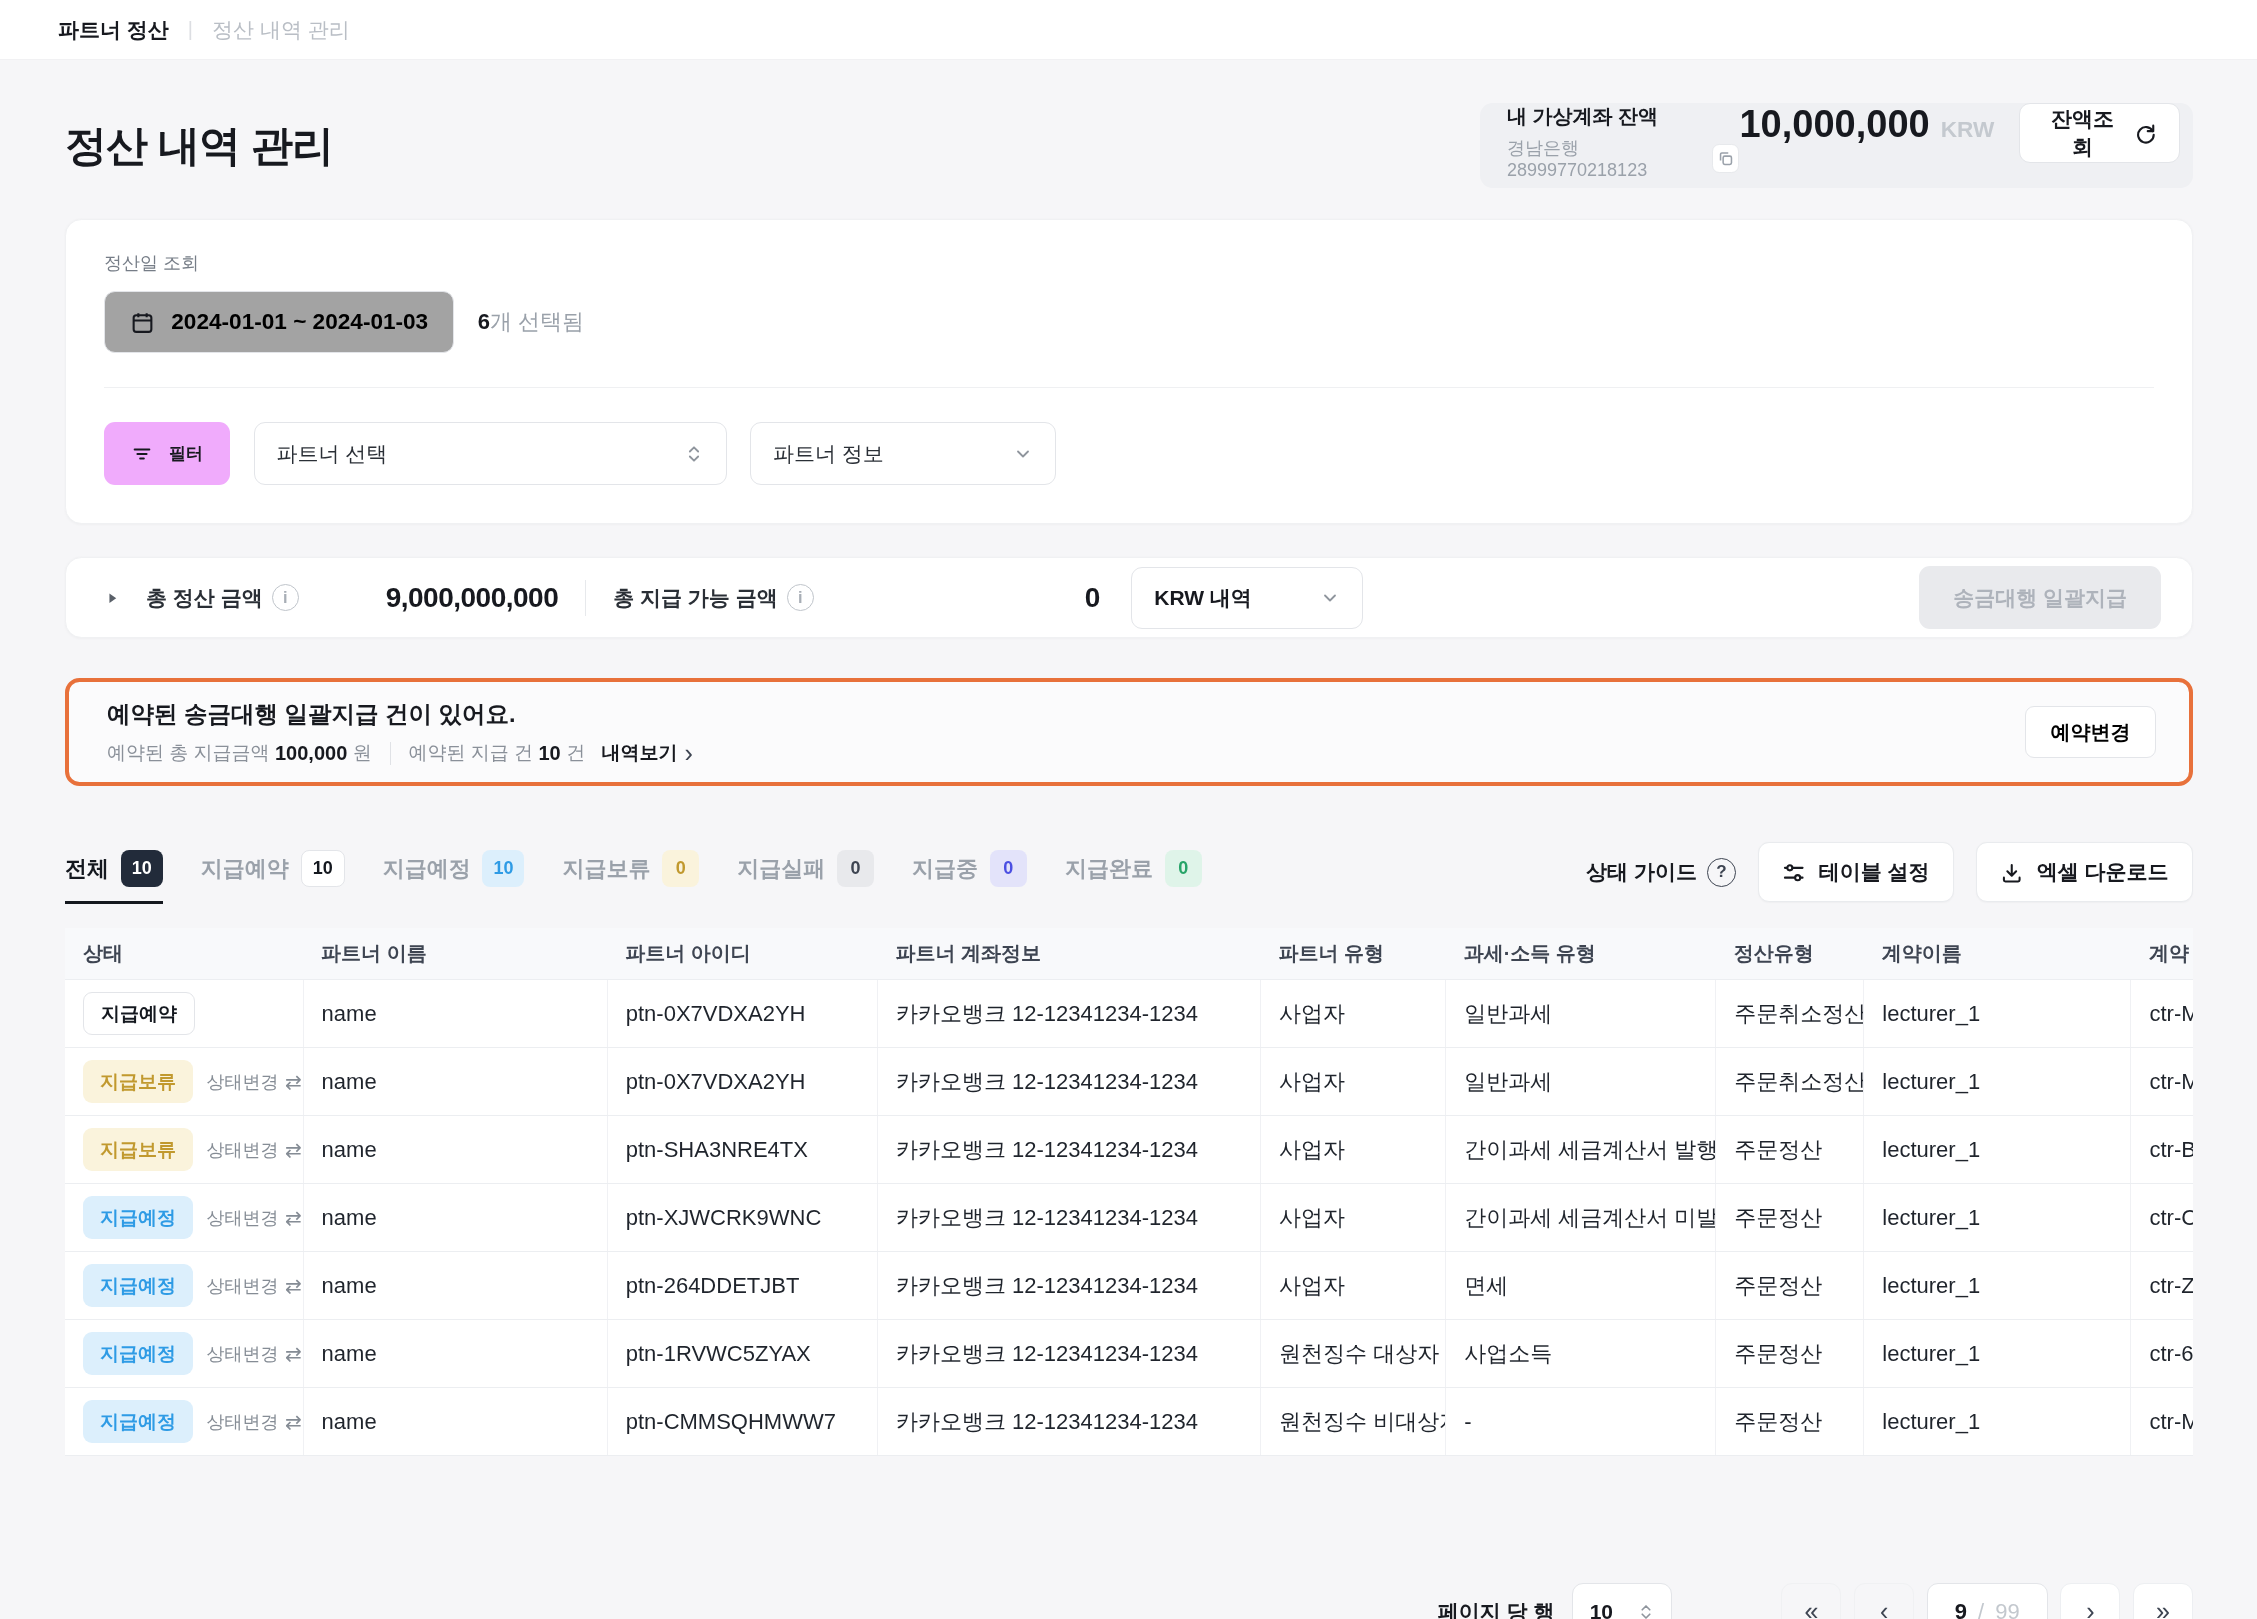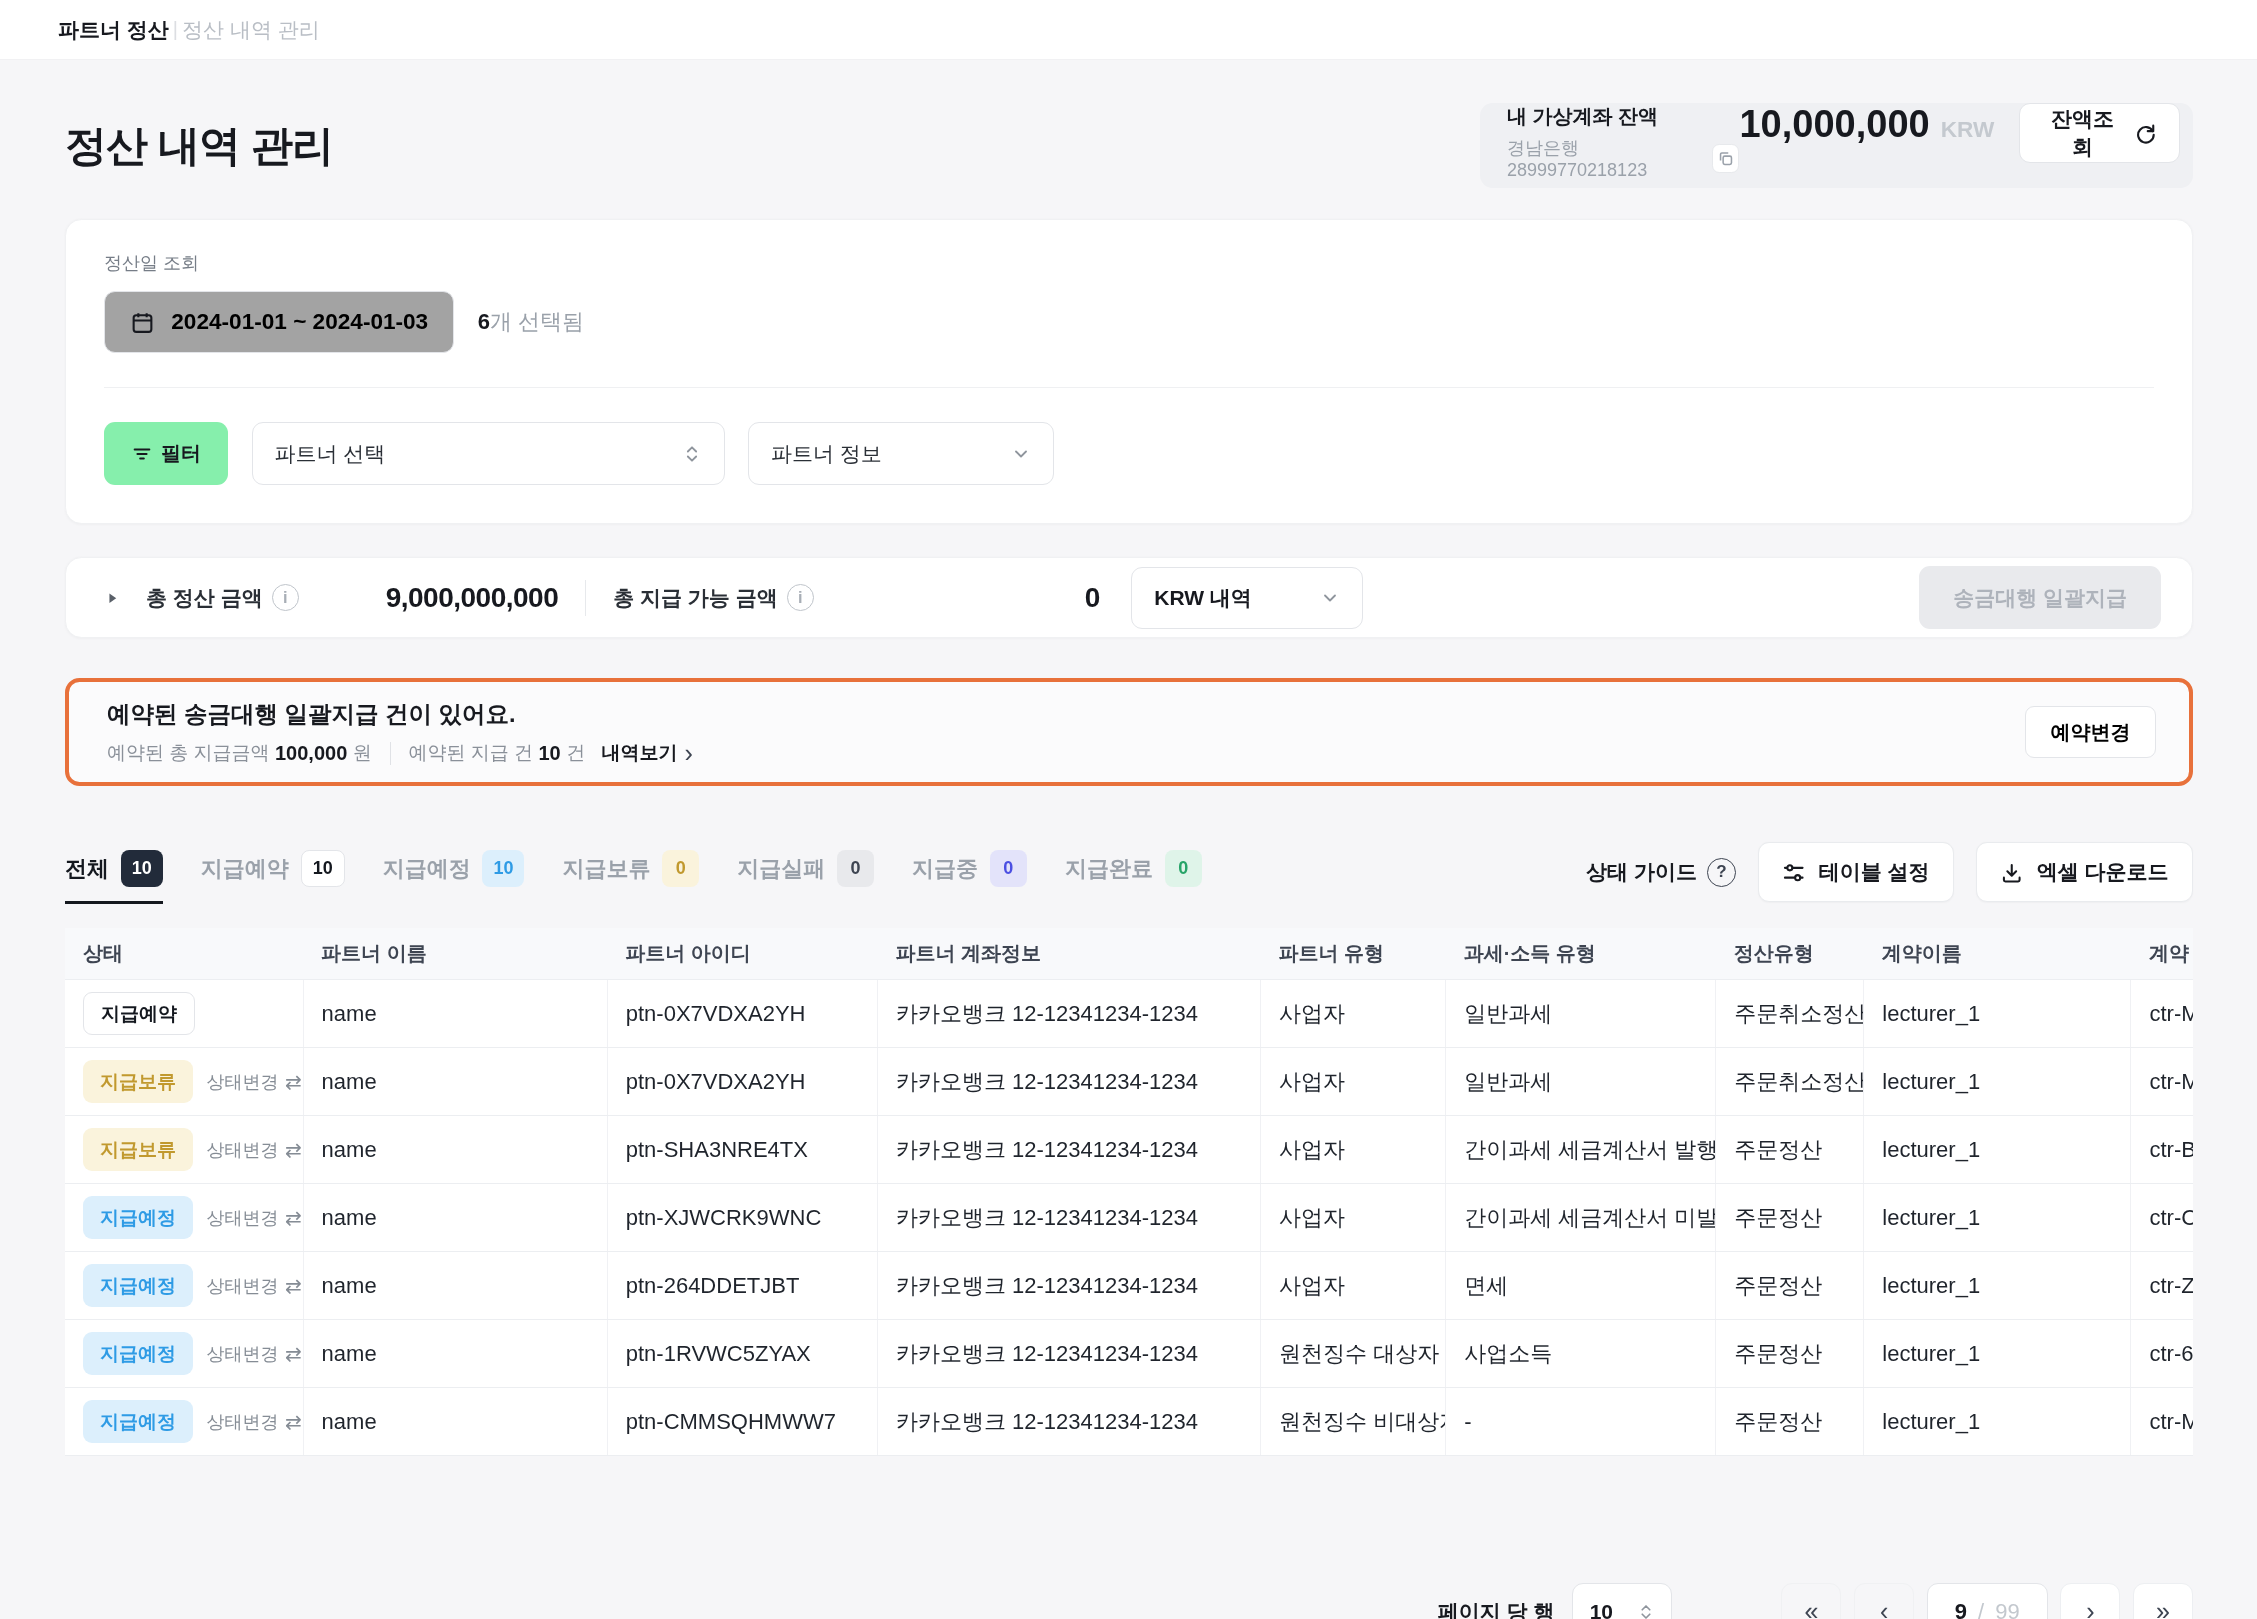--- a/index.html
+++ b/index.html
@@ -1,20 +1,20 @@
 <!DOCTYPE html>
 <html style="font-size:14.5px"><head>
 <meta charset="utf-8">
 <style>
   * { margin:0; padding:0; box-sizing:border-box; }
   html,body { width:2258px; height:1619px; overflow:hidden; }
   body { font-family:"Liberation Sans","DejaVu Sans",sans-serif; background:#F6F6F8; color:#17191F; }
 
   
-  .topbar { height:60px; background:#FFFFFF; display:flex; align-items:center; padding:0 58px; gap:4px; border-bottom:0.9px solid #F1F1F3; }
+  .topbar { height:60px; background:#FFFFFF; display:flex; align-items:center; padding:0 58px; gap:19px; border-bottom:0.9px solid #F1F1F3; }
   .crumb-current { font-size:21px; font-weight:700; color:#17191F; }
   .crumb-sep { color:#DCDEE2; font-size:20px; }
   .crumb-page { font-size:21px; color:#B9BEC5; }
 
   .content { padding:0 65px; }
 
   
   .header-row { display:flex; justify-content:space-between; align-items:center; margin-top:43px; }
   .page-title { font-size:42px; font-weight:800; letter-spacing:-0.9px; }
   .balance-card { background:#EFF0F3; border-radius:12.7px; height:85px; width:713px; display:flex; align-items:flex-start; padding:0 12.7px 0 27px; }
@@ -32,21 +32,21 @@
 
   
   .filter-card { margin-top:31px; padding:31px 38px 38px; }
   .field-label { font-size:18px; color:#767D87; }
   .date-row { display:flex; align-items:center; margin-top:16.3px; }
   .date-btn { display:inline-flex; align-items:center; gap:16.3px; border:0.9px solid #E3E5E9; border-radius:11px; height:62px; padding:0 25px; font-size:22.6px; font-weight:600; background:#a3a3a3; cursor:pointer; }
   .count-note { margin-left:23.5px; font-size:22px; color:#9AA1AA; }
   .count-note b { color:#17191F; font-weight:700; }
   .filter-divider { border:none; border-top:0.9px solid #EFF0F2; margin-top:34px; }
   .filter-row { display:flex; align-items:center; gap:23.5px; margin-top:34px; }
-  .chip-filter { background:#86efac; border-radius:11px; height:63px; padding:0 27px; display:flex; align-items:center; gap:8px; font-size:20px; font-weight:600; cursor:pointer; }
+  .chip-filter { background:#f0abfc; border-radius:11px; height:63px; padding:0 27px; display:flex; align-items:center; gap:16px; font-size:17px; font-weight:600; cursor:pointer; }
   .select { border:0.9px solid #E3E5E9; border-radius:11px; height:63px; display:flex; align-items:center; justify-content:space-between; padding:0 22px; font-size:21px; background:#fff; cursor:pointer; color:#2A2F36; }
   .select.w1 { width:306px; }
   .select.w2 { width:473px; }
   .icon-muted { color:#8F959D; }
 
   
   .summary-card { margin-top:33px; height:81px; display:flex; align-items:center; padding:0 31px; }
   .caret-btn { display:flex; align-items:center; justify-content:center; width:31px; height:31px; color:#6A7078; cursor:pointer; }
   .sum-label { font-size:21px; font-weight:600; color:#2A2F36; display:flex; align-items:center; gap:9px; margin-left:18px; }
   .info-dot { width:27px; height:27px; border:1.8px solid #C0C5CB; border-radius:50%; color:#A8AEB6; font-size:16.3px; font-weight:700; display:flex; align-items:center; justify-content:center; cursor:pointer; }

